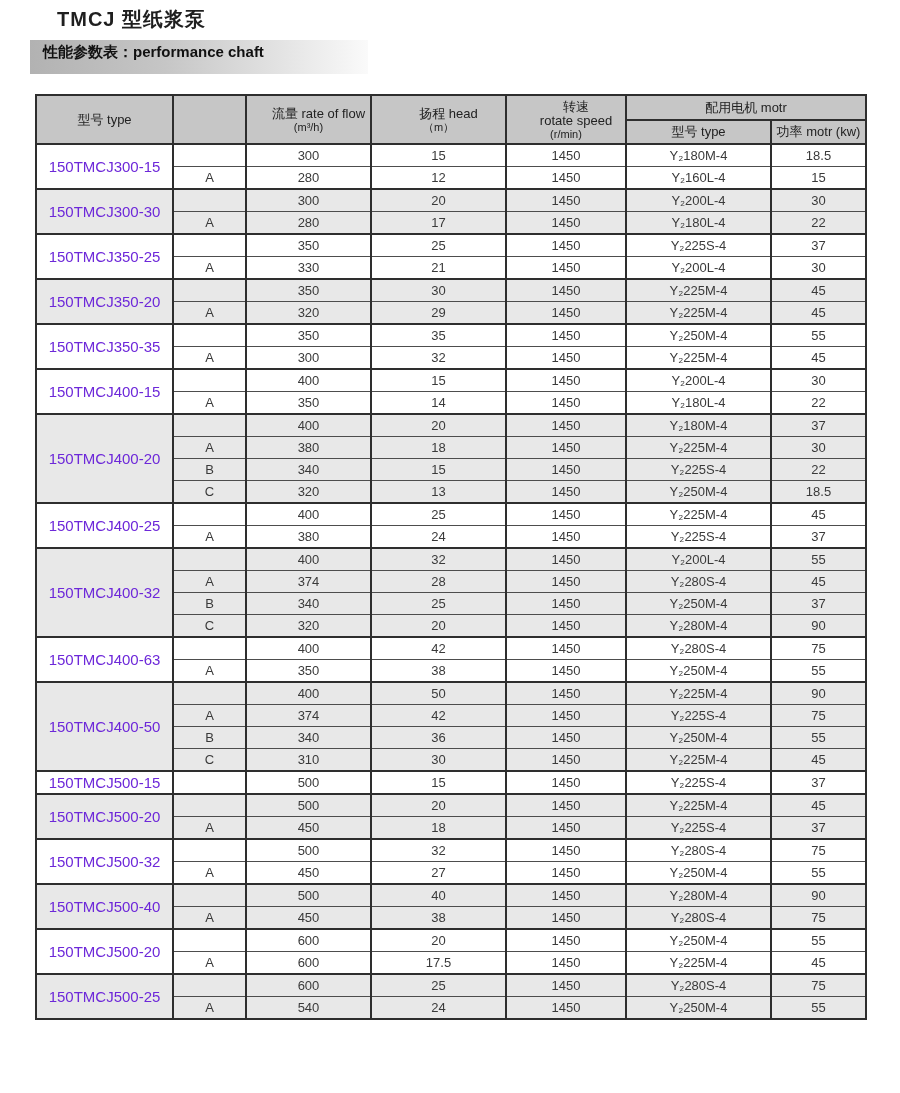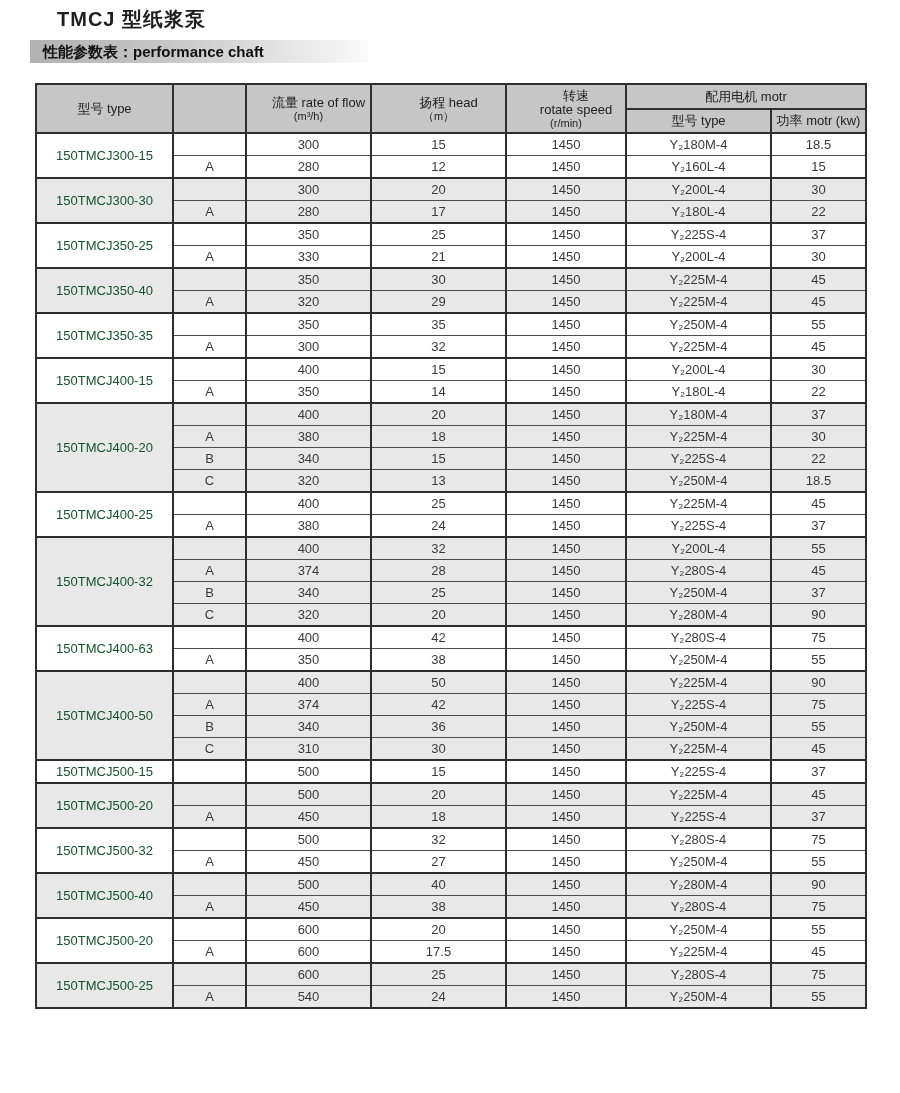--- a/index.html
+++ b/index.html
@@ -9,21 +9,21 @@
     color:#1f1f1f;
     position:relative;
   }
   .page-title {
     margin:6px 0 0 57px; font-size:20px; font-weight:bold; letter-spacing:1px;
   }
   .page-subtitle {
     margin:1px 0 0 57px; font-size:15px; font-weight:bold; letter-spacing:0.2px;
   }
   .section-bar {
-    margin:7px 0 0 30px; width:338px; height:23px; line-height:23px;
+    margin:7px 0 0 30px; width:338px; height:34px; line-height:23px;
     padding-left:13px; box-sizing:border-box;
     font-size:15px; font-weight:bold; color:#111;
     background:linear-gradient(90deg,#b2b2b2 0%,#c6c6c6 40%,#e4e4e4 75%,#fafafa 100%);
   }
   table.perf {
     border-collapse:collapse; table-layout:fixed;
     margin:20px 0 0 35px; width:830px;
     border:2px solid #2e2e2e;
   }
   .perf th, .perf td {
@@ -37,21 +37,21 @@
     border-bottom:2px solid #2e2e2e;
   }
   .perf thead tr.h1 th { height:23px; }
   .perf thead th.span2 { height:46px; }
   .perf thead tr.h2 th { height:22px; border-top:1px solid #2e2e2e; }
   .h-unit { font-size:11px; line-height:11px; margin-top:1px; }
   .h-line { line-height:14px;padding-left:20px; }
   .perf tbody td { height:21px; border-top:1px solid #4d4d4d; background:#ffffff; }
   .perf tbody tr.group-start td { border-top:2px solid #2e2e2e; }
   .perf tbody tr.shaded td { background:#e8e8e8; }
-  .perf td.model-cell { font-size:13px; color:#14532d; }
+  .perf td.model-cell { font-size:15px; color:#6d28d9; }
 </style>
 </head>
 <body>
 
 <div class="page">
   <div class="page-title">TMCJ 型纸浆泵</div>
   <div class="section-bar">性能参数表：performance chaft</div>
 
   <table class="perf">
     <colgroup>
@@ -133,21 +133,21 @@
         </tr>
         <tr class="">
           <td>A</td>
           <td>330</td>
           <td>21</td>
           <td>1450</td>
           <td>Y₂200L-4</td>
           <td>30</td>
         </tr>
         <tr class="group-start shaded">
-          <td rowspan="2" class="model-cell">150TMCJ350-40</td>
+          <td rowspan="2" class="model-cell">150TMCJ350-20</td>
           <td></td>
           <td>350</td>
           <td>30</td>
           <td>1450</td>
           <td>Y₂225M-4</td>
           <td>45</td>
         </tr>
         <tr class=" shaded">
           <td>A</td>
           <td>320</td>

